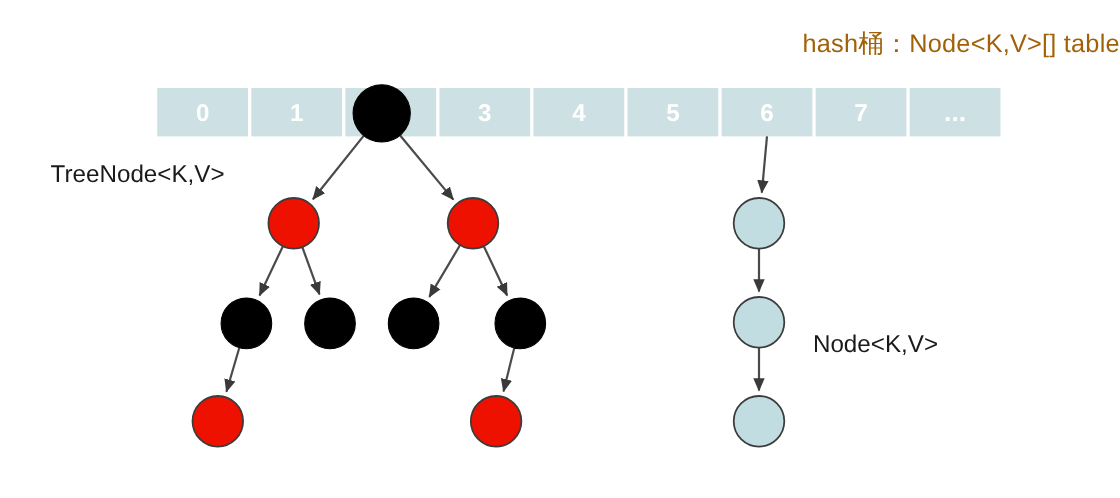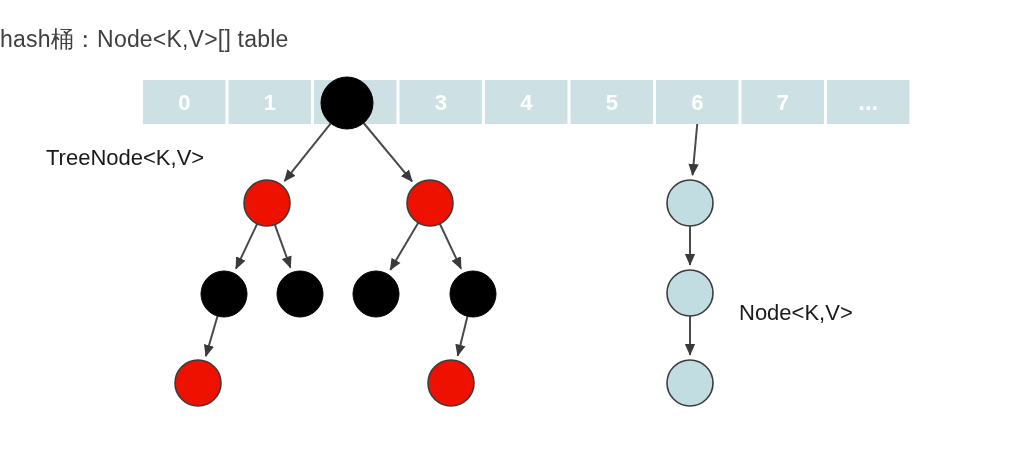--- a/index.html
+++ b/index.html
@@ -23,23 +23,23 @@
     left: 0;
     top: 0;
     width: 1018px;
     height: 453px;
   }
   .title-text {
     position: absolute;
     left: 0;
     top: 24px;
     width: 1018px;
-    text-align: left;
+    text-align: right;
     font-size: 23px;
-    color: #404040;
+    color: #a16207;
     letter-spacing: 0.2px;
     white-space: nowrap;
   }
   .side-label {
     position: absolute;
     font-size: 22px;
     color: #1a1a1a;
     white-space: nowrap;
   }
   #treenode-label {

